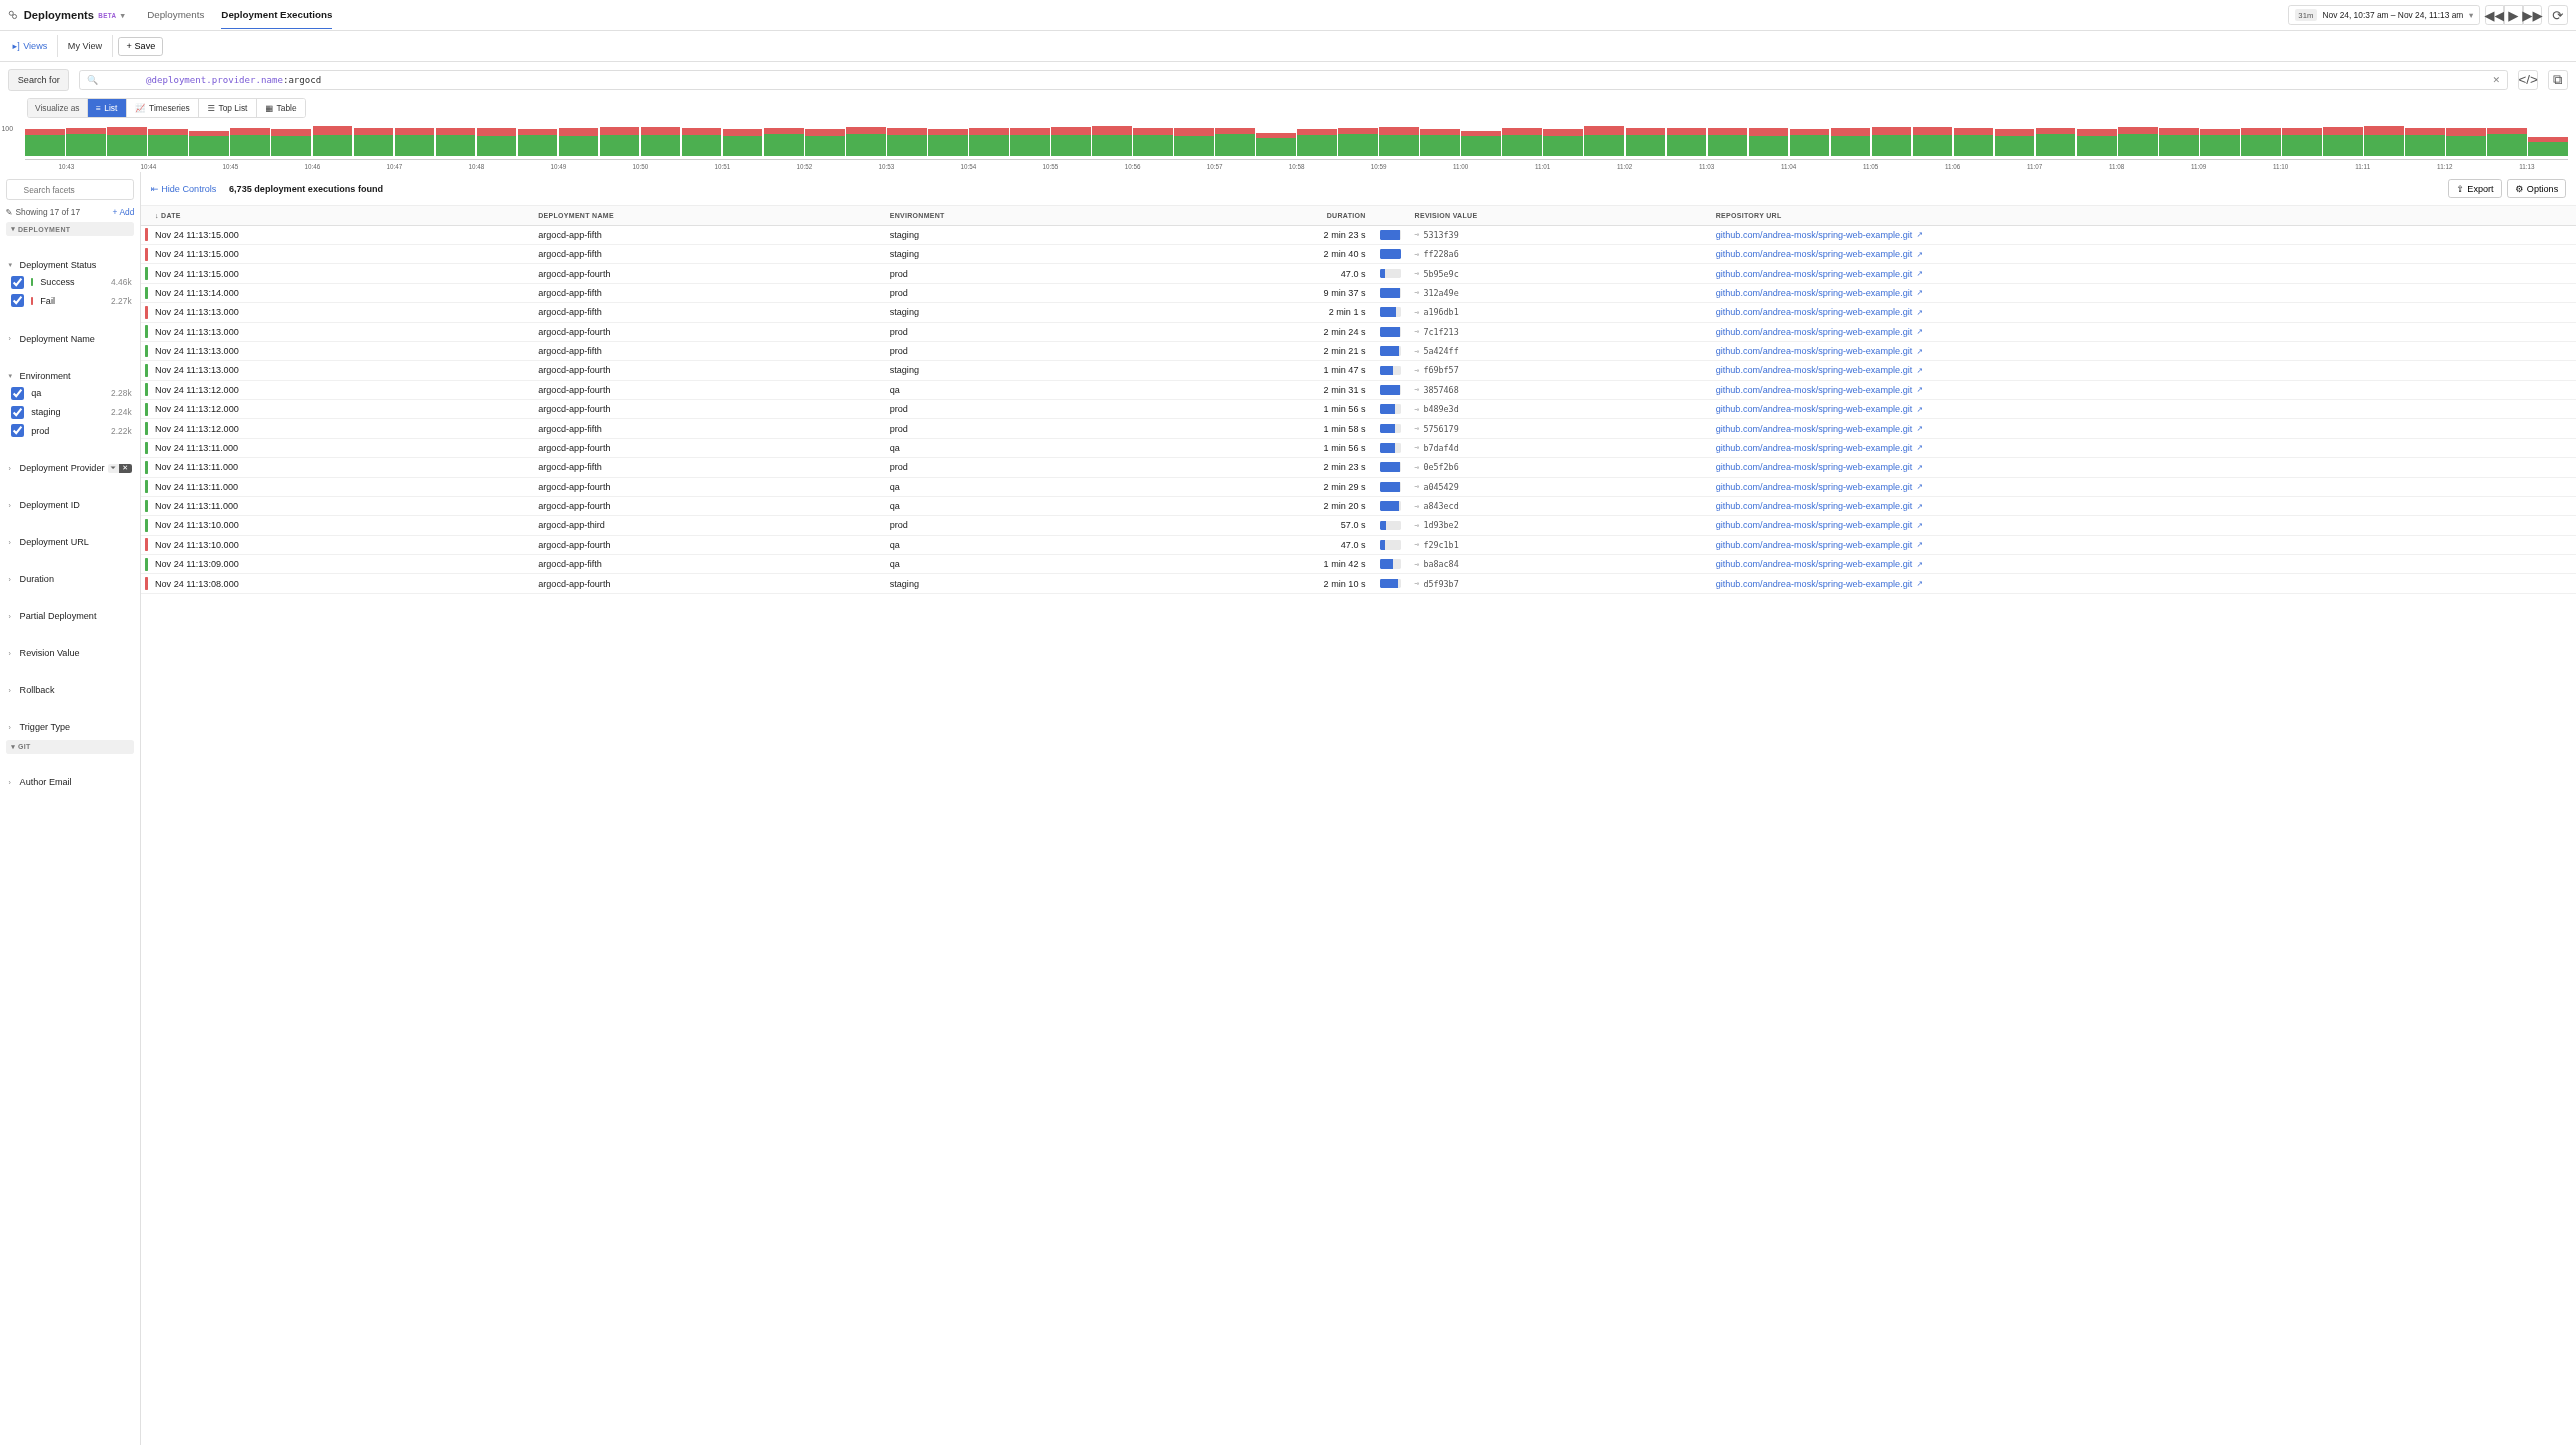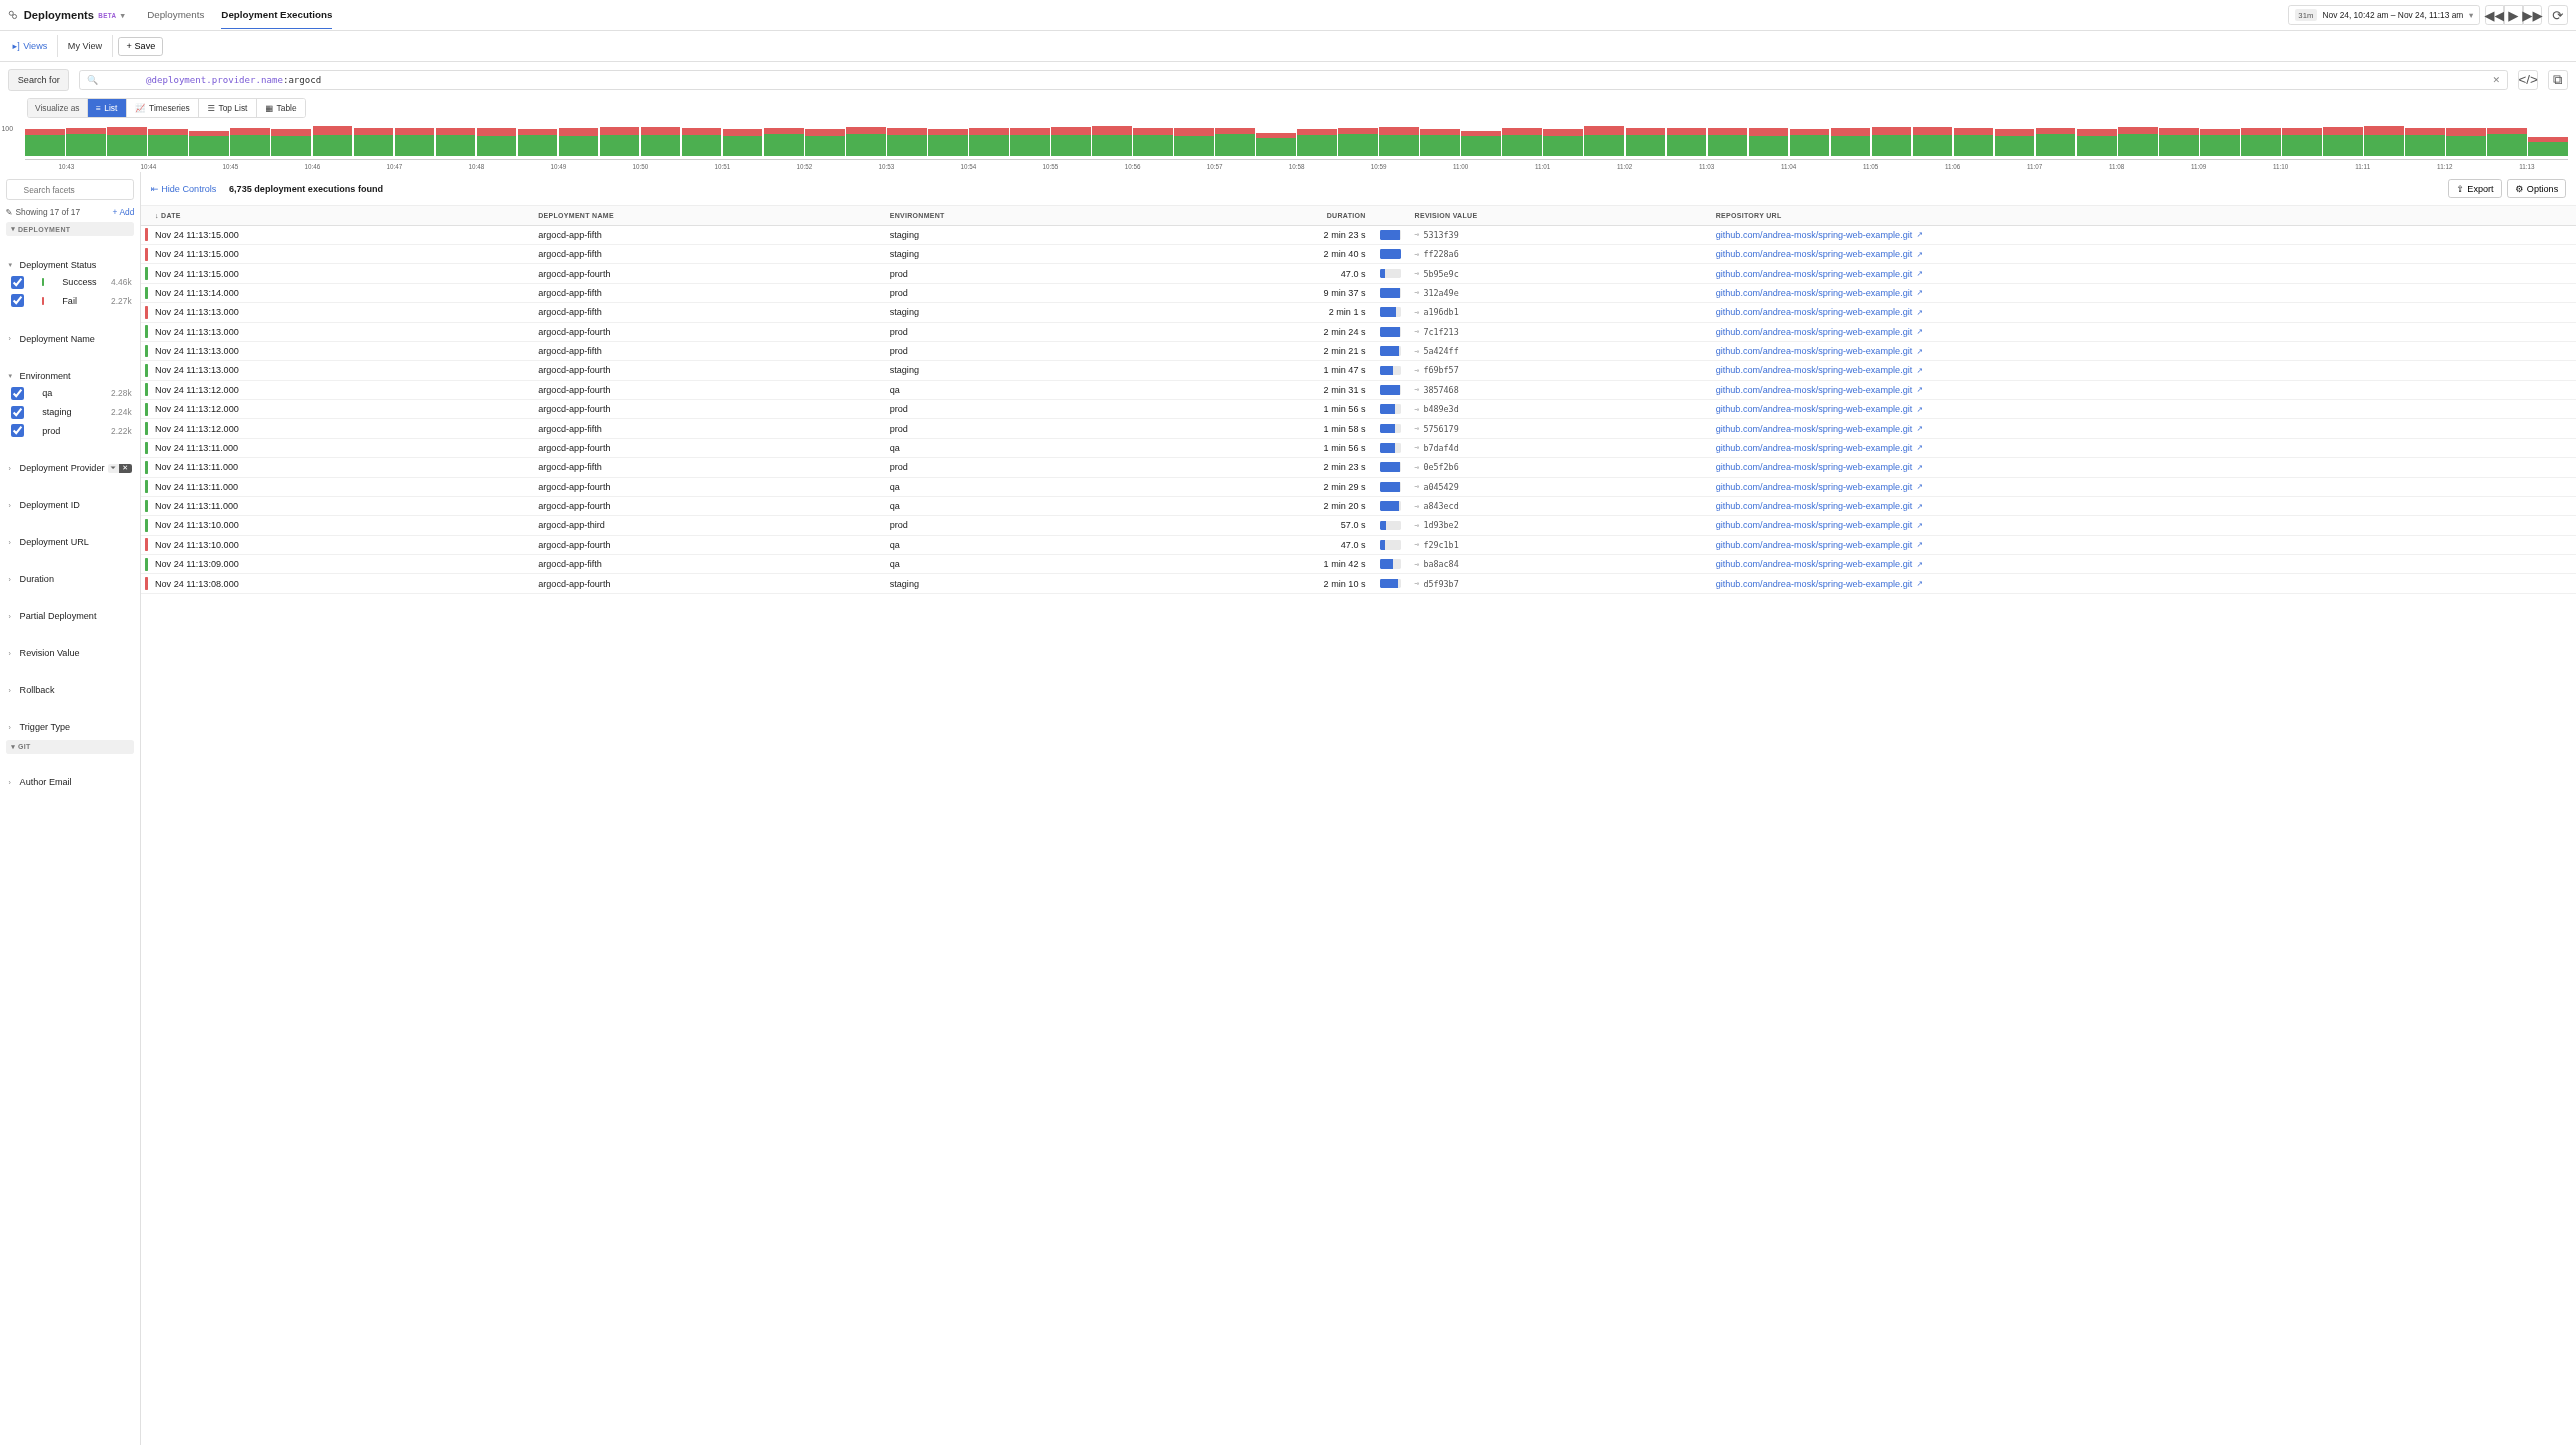--- a/index.html
+++ b/index.html
@@ -64,21 +64,21 @@
 .facet-search-wrap::before { content: "🔍"; position: absolute; left: 4.2px; top: 4.2px; font-size: 7.7px; opacity: 0.5; }
 .facet-sum { display: flex; justify-content: space-between; align-items: center; font-size: 8.4px; color: #555; margin-bottom: 5.6px; }
 .add-link { color: #3d6fd6; font-weight: 500; display: flex; align-items: center; gap: 2.1px; cursor: pointer; }
 .facet-group-hdr { background: #f0f0f0; border-radius: 2.8px; padding: 2.8px 5.6px; font-size: 7px; font-weight: 600; color: #777; letter-spacing: 0.4px; margin: 4.2px 0 2.8px; display: flex; align-items: center; gap: 2.8px; }
 .facet-item { display: flex; align-items: center; justify-content: space-between; padding: 3.5px 2.8px; font-size: 9.1px; cursor: pointer; margin-top: 20px; }
 .facet-item-left { display: flex; align-items: center; gap: 4.2px; }
 .facet-chev { color: #888; font-size: 7px; width: 7px; display: inline-block; }
 .facet-name { color: #222; font-weight: 500; }
 .facet-sub { padding-left: 2.8px; }
 .facet-check { display: flex; align-items: center; justify-content: space-between; padding: 2.8px 2.8px; font-size: 9.1px; }
-.facet-check-left { display: flex; align-items: center; gap: 18px; }
+.facet-check-left { display: flex; align-items: center; gap: 7px; }
 .facet-check input { accent-color: #3d6fd6; }
 .facet-count { color: #888; font-size: 8.4px; }
 .status-bar-green { display: inline-block; width: 2.1px; height: 8.4px; background: #4caf50; border-radius: 0.7px; }
 .status-bar-red { display: inline-block; width: 2.1px; height: 8.4px; background: #e05b5b; border-radius: 0.7px; }
 .filter-chip { display: flex; gap: 0; }
 .filter-chip .fc1 { background: #eee; padding: 0.7px 2.8px; border-radius: 2.1px 0 0 2.1px; font-size: 7px; color: #666; }
 .filter-chip .fc2 { background: #555; color: #fff; padding: 0.7px 3.5px; border-radius: 0 2.1px 2.1px 0; font-size: 7px; }
 
 
 .content { flex: 1; display: flex; flex-direction: column; overflow: hidden; }
@@ -128,21 +128,21 @@
       <span style="color:#888;font-size:7.7px;cursor:pointer;">▾</span>
     </span>
     <div class="nav-tabs">
       <div class="nav-tab">Deployments</div>
       <div class="nav-tab active">Deployment Executions</div>
     </div>
   </div>
   <div class="topbar-right">
     <div class="time-pill">
       <span class="time-dur">31m</span>
-      <span>Nov 24, 10:42 am – Nov 24, 11:13 am</span>
+      <span>Nov 24, 10:37 am – Nov 24, 11:13 am</span>
       <span style="color:#888;">▾</span>
     </div>
     <div class="icon-btn-group">
       <button class="icon-btn">◀◀</button>
       <button class="icon-btn">▶</button>
       <button class="icon-btn">▶▶</button>
     </div>
     <button class="icon-btn">⟳</button>
   </div>
 </div>

